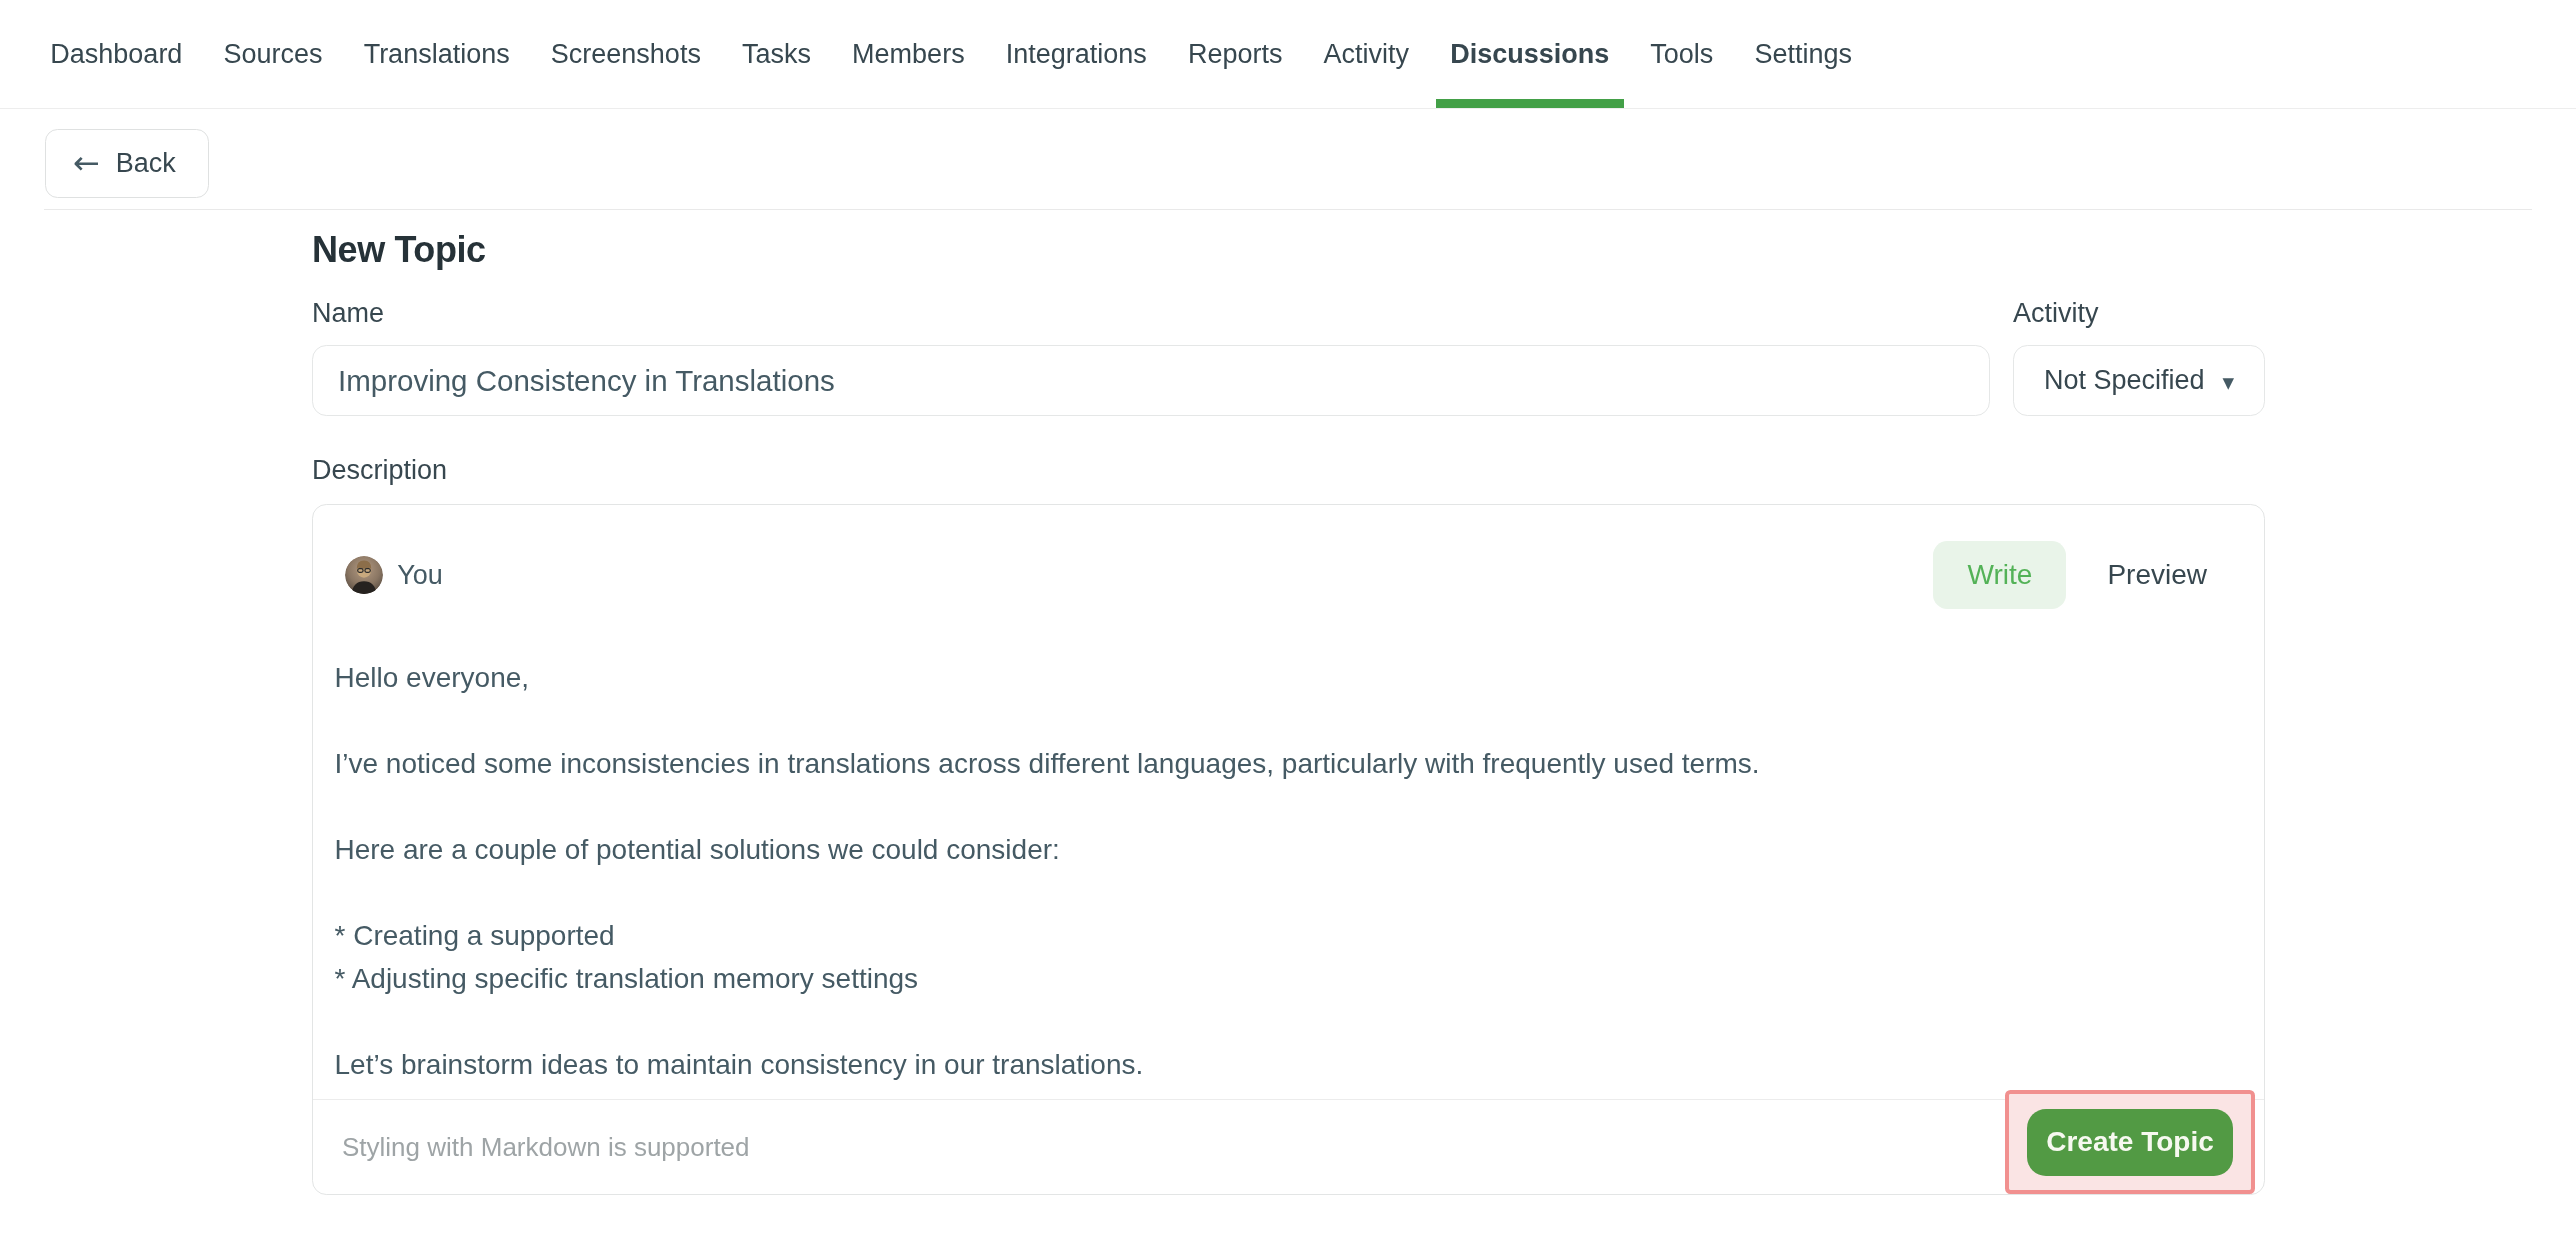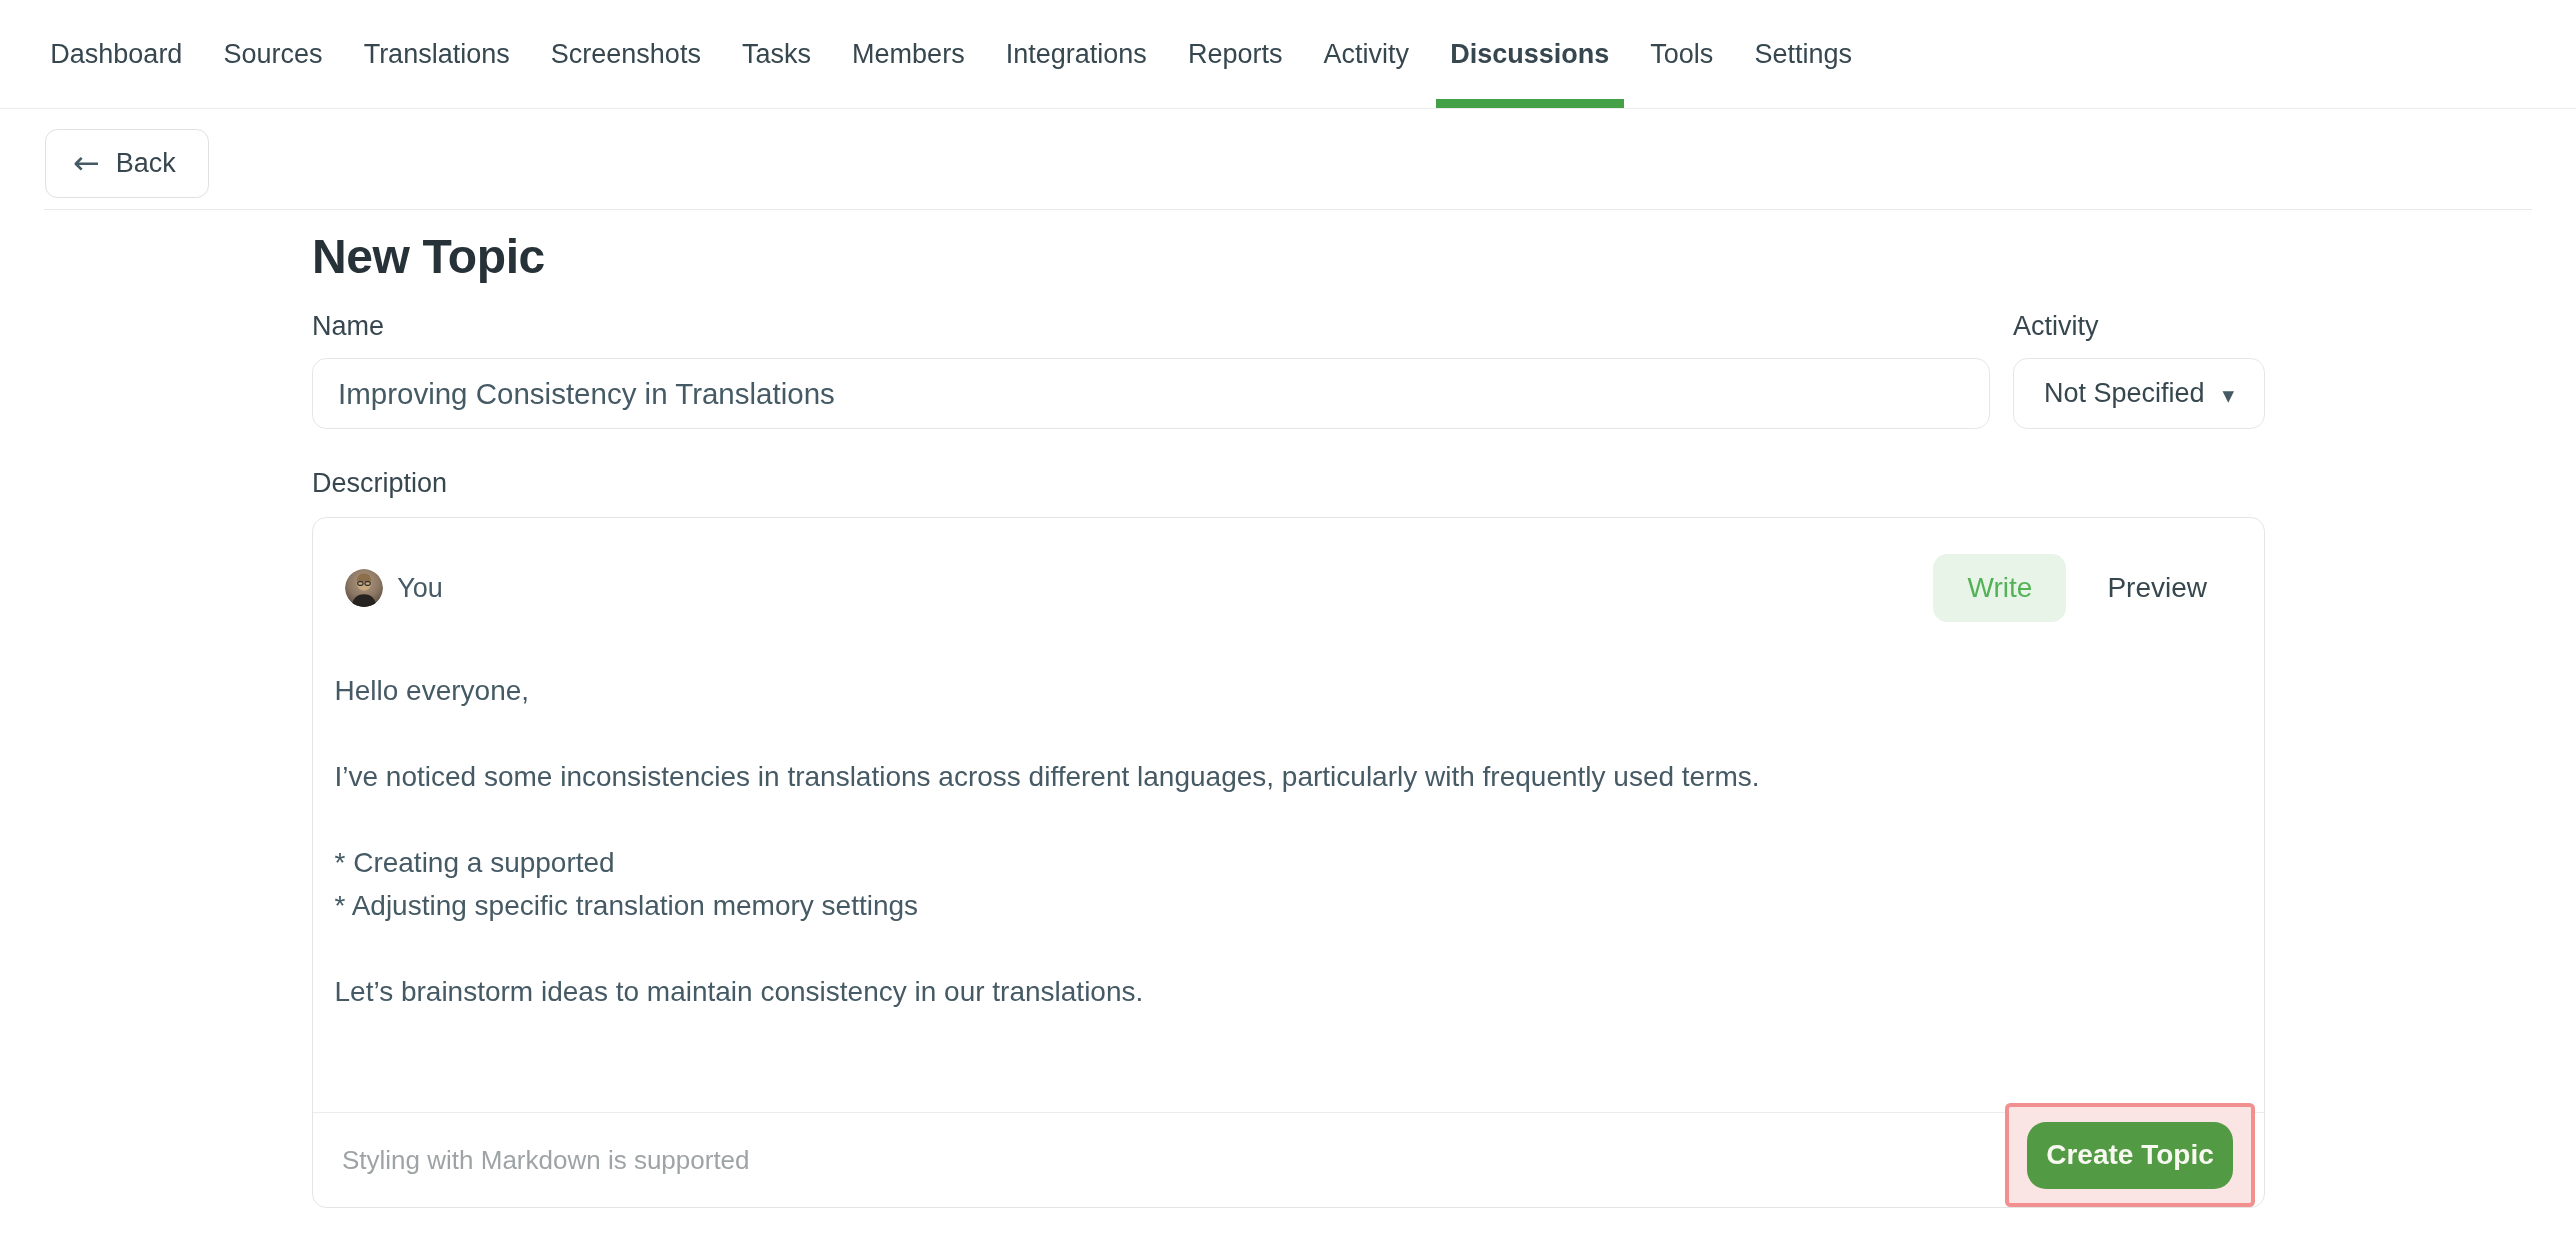--- a/index.html
+++ b/index.html
@@ -57,21 +57,21 @@
   }
   .page-divider {
     margin: 11.6px 44px 0 44px;
     border-bottom: 1.8px solid #E9E9E9;
   }
 
   
   .main { margin-left: 312px; width: 1953px; }
   .page-title {
     margin-top: 19px;
-    font-size: 48px;
+    font-size: 36px;
     font-weight: bold;
     color: #263238;
     letter-spacing: -0.4px;
   }
   .labels-row { display: flex; gap: 23px; margin-top: 27px; }
   .labels-row .grow { flex: 1; }
   .field-label { font-size: 27px; color: #37474F; }
   .lang-col { width: 252px; flex: none; }
 
   .inputs-row { display: flex; gap: 23px; margin-top: 16px; align-items: center; }
@@ -255,20 +255,21 @@
         </svg>
       </span>
       <span class="author-name">You</span>
       <div class="tab-write">Write</div>
       <div class="tab-preview">Preview</div>
     </div>
 
     <div class="card-body">
       <div class="para gap">Hello everyone,</div>
       <div class="para gap">I’ve noticed some inconsistencies in translations across different languages, particularly with frequently used terms.</div>
+      <div class="para gap">Here are a couple of potential solutions we could consider:</div>
       <div class="para">* Creating a supported</div>
       <div class="para gap">* Adjusting specific translation memory settings</div>
       <div class="para">Let’s brainstorm ideas to maintain consistency in our translations.</div>
     </div>
 
     <div class="card-footer">
       <span class="footer-hint">Styling with Markdown is supported</span>
       <div class="annotation-box">
         <button class="create-topic-button">Create Topic</button>
       </div>

